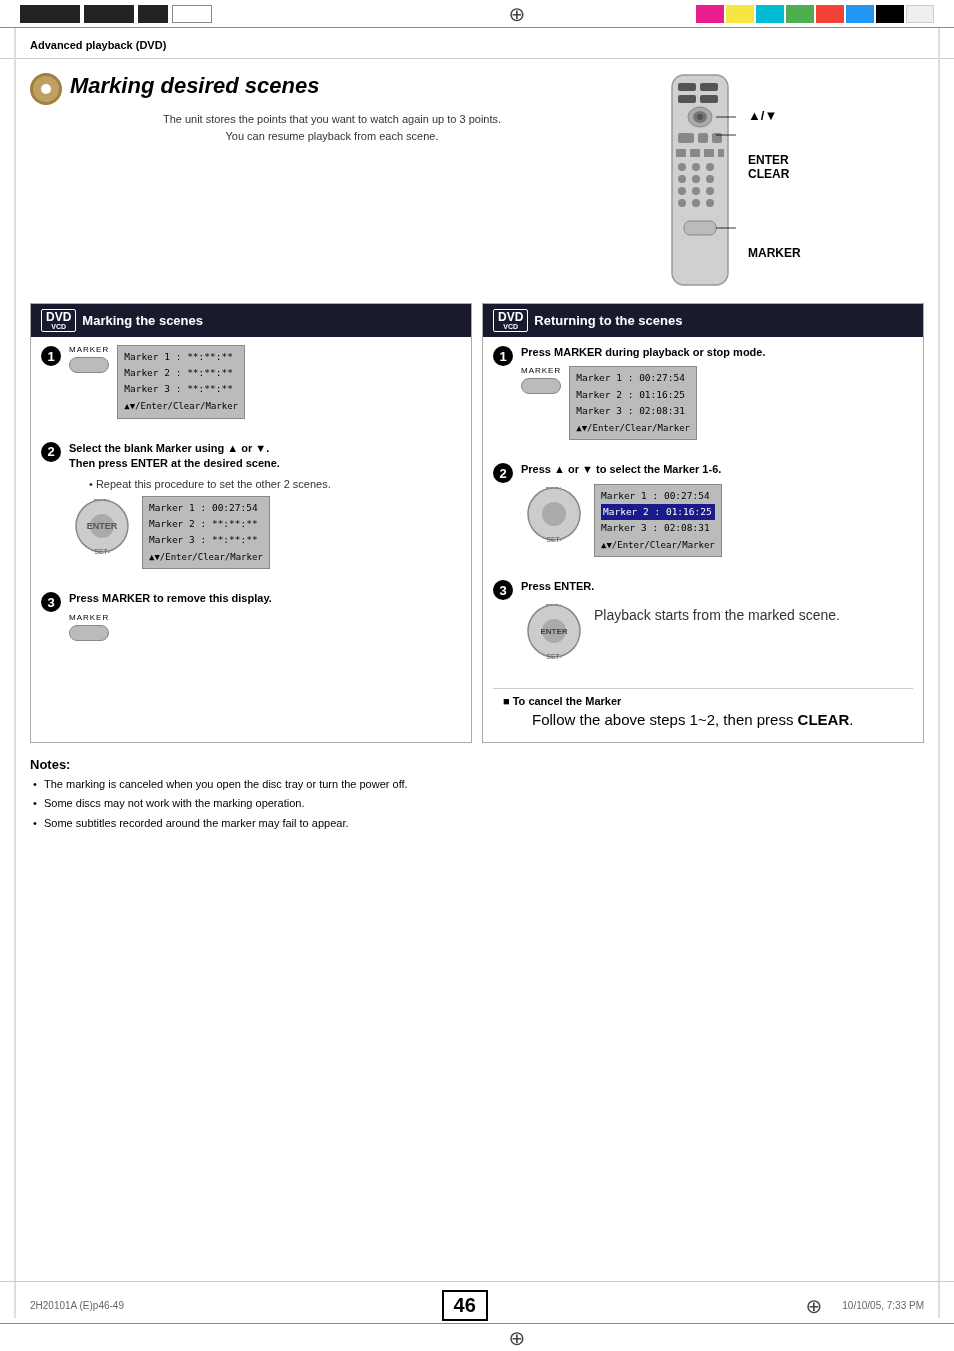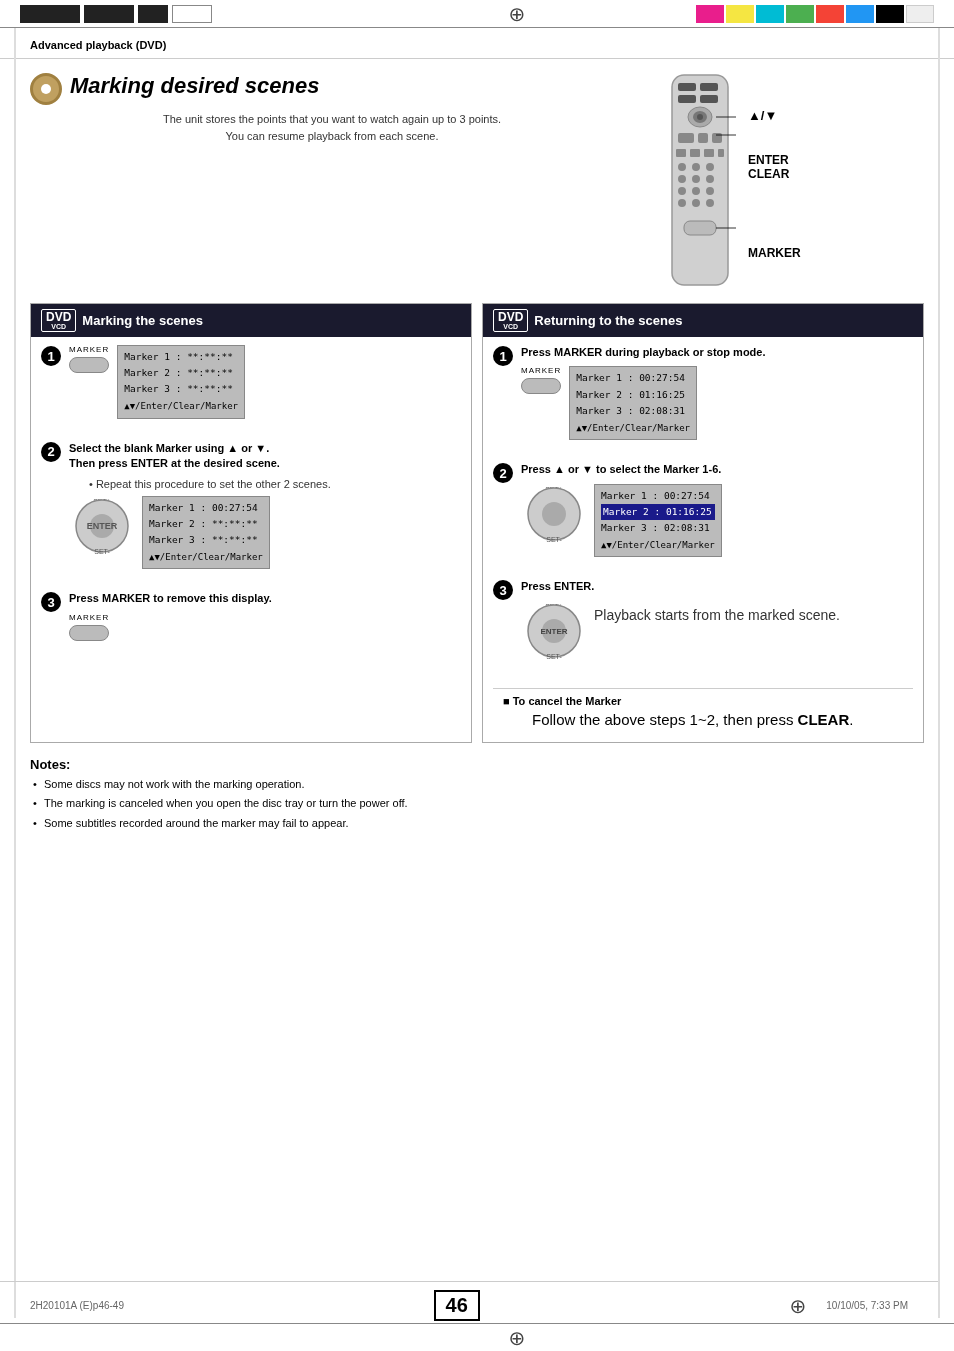--- a/index.html
+++ b/index.html
@@ -250,21 +250,21 @@
       content: "•";
       position: absolute;
       left: 3px;
     }
 
     
     .page-footer {
       position: absolute;
       bottom: 30px;
       left: 0;
-      right: 16px;
+      right: 0;
       display: flex;
       align-items: center;
       justify-content: space-between;
       padding: 0 30px;
       border-top: 1px solid #ccc;
       padding-top: 8px;
     }
     .footer-left {
       font-size: 10px;
       color: #666;
@@ -624,24 +624,24 @@
           </div>
         </div>
 
       </div>
     </div>
 
   </div>
 
   <div class="notes-section">
     <div class="notes-title">Notes:</div>
-    <div class="note-item">Some discs may not work with the marking operation.</div>
     <div class="note-item">
       <span>The marking is canceled when you open the disc tray or turn the power off.</span>
     </div>
+    <div class="note-item">Some discs may not work with the marking operation.</div>
     <div class="note-item">
       <span>Some subtitles recorded around the marker may fail to appear.</span>
     </div>
   </div>
 
 </div>
 
 <div class="page-footer">
   <div class="footer-left">2H20101A (E)p46-49</div>
   <div style="display:flex;flex-direction:column;align-items:center;">

